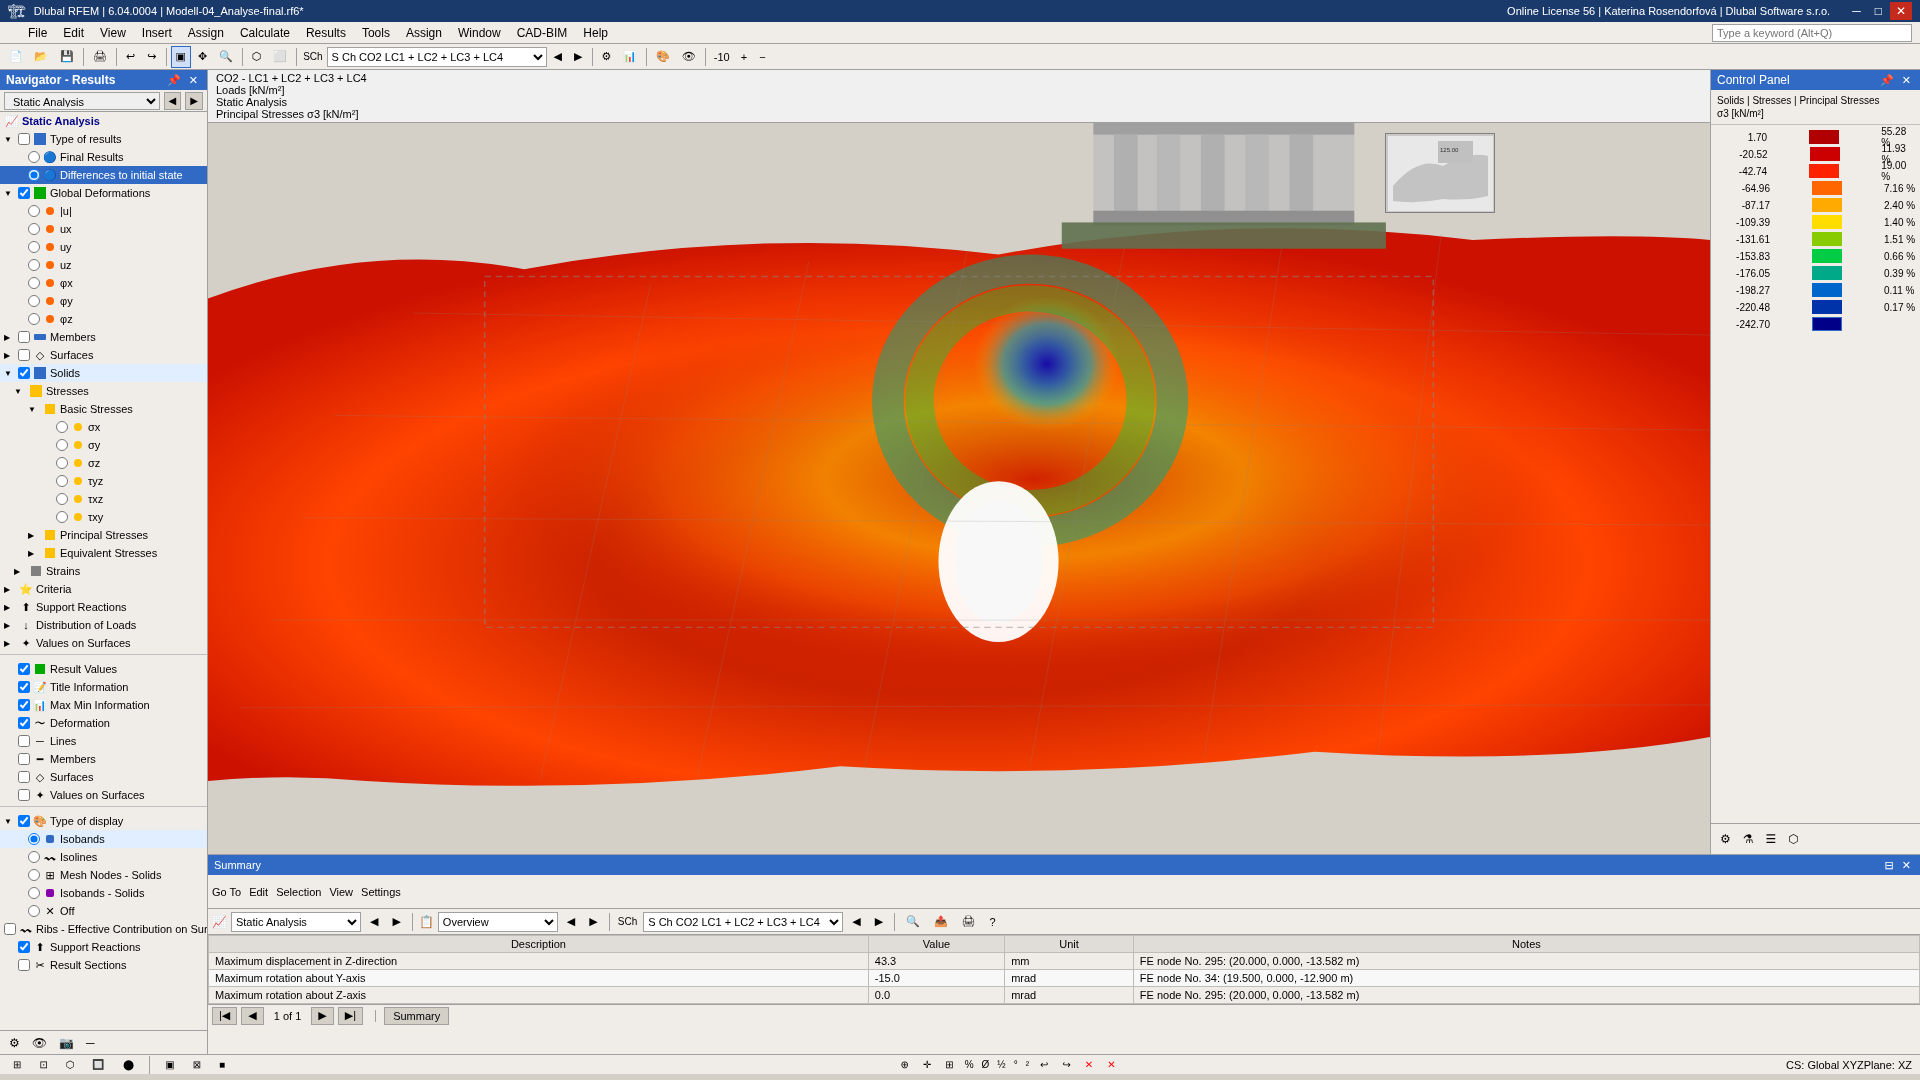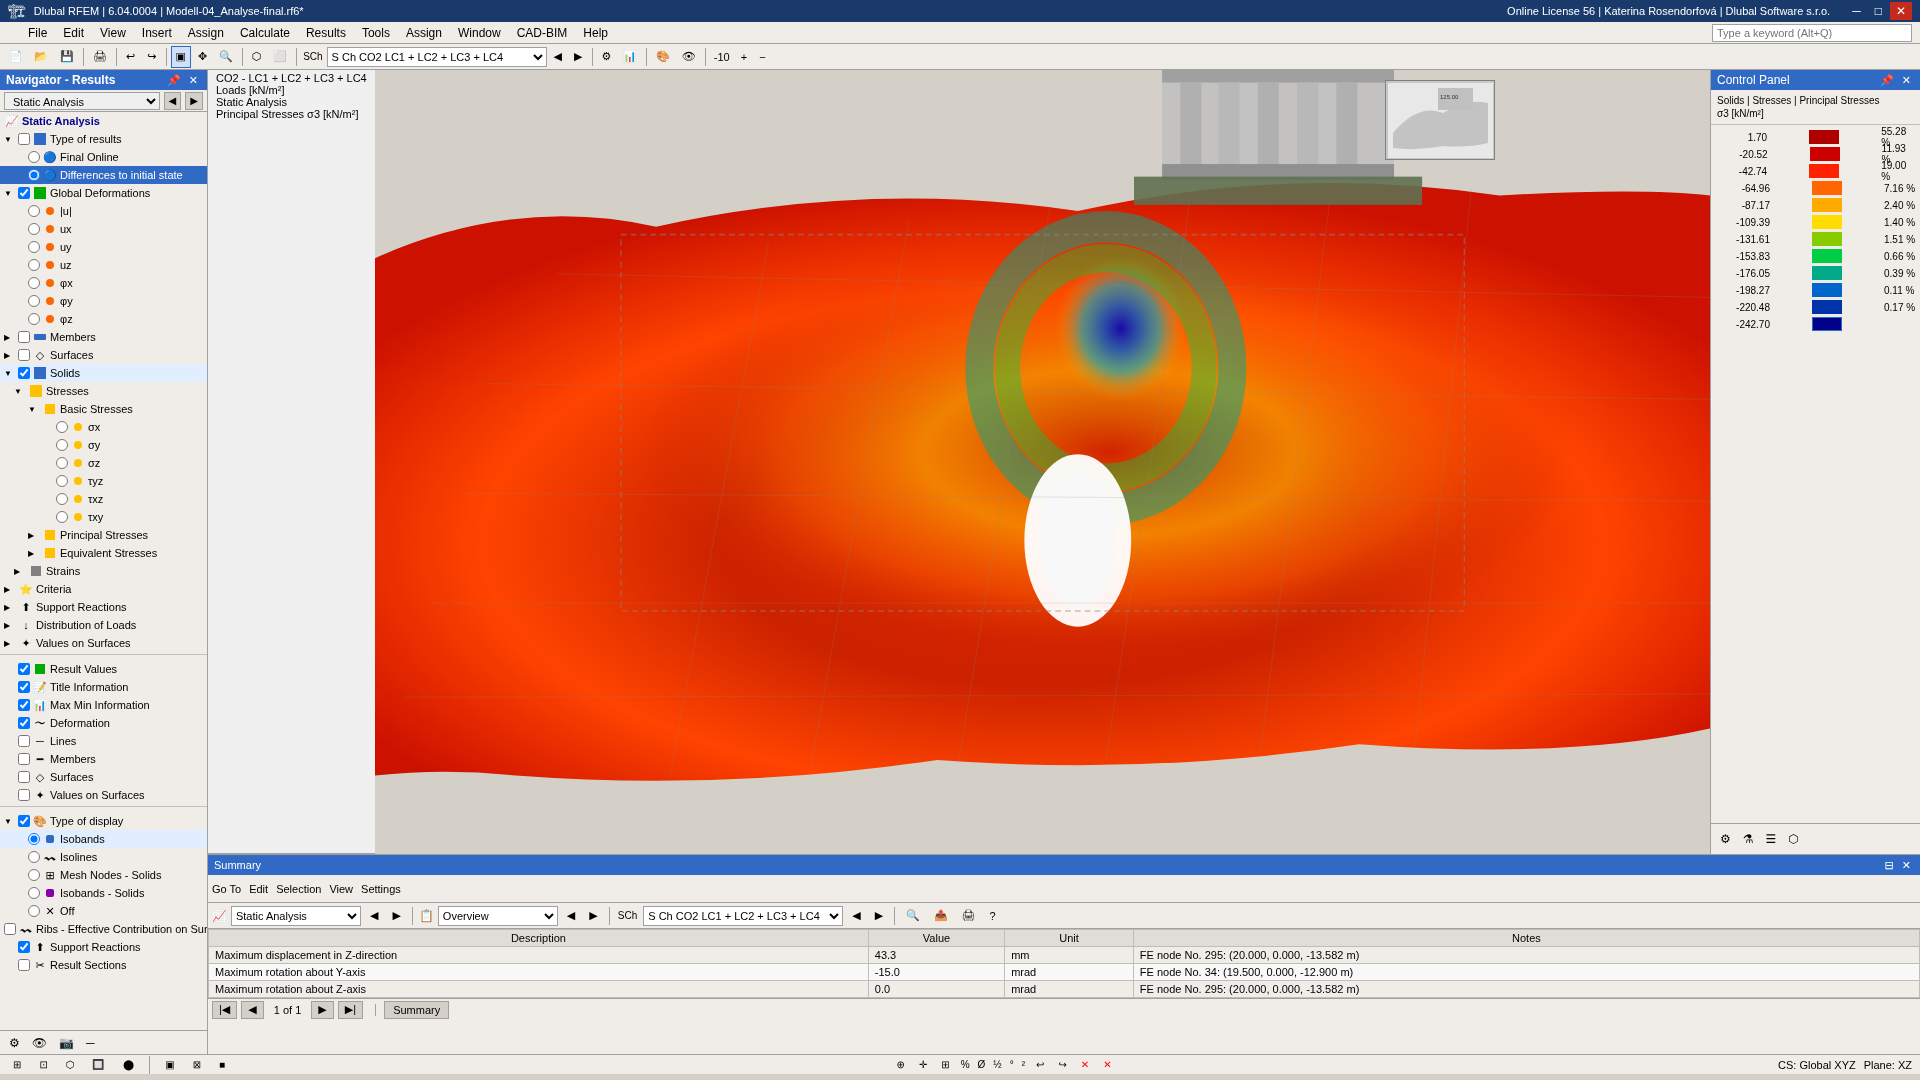--- a/index.html
+++ b/index.html
@@ -41,21 +41,21 @@
     .tree-expand { width: 14px; font-size: 9px; cursor: pointer; flex-shrink: 0; }
     .tree-icon { width: 16px; height: 16px; margin-right: 2px; flex-shrink: 0; display: flex; align-items: center; justify-content: center; }
     .tree-label { font-size: 11px; white-space: nowrap; }
     .tree-radio { width: 12px; height: 12px; margin-right: 2px; flex-shrink: 0; }
     .tree-checkbox { width: 12px; height: 12px; margin-right: 2px; flex-shrink: 0; }
     .indent1 { padding-left: 14px; }
     .indent2 { padding-left: 28px; }
     .indent3 { padding-left: 42px; }
 
     
-    .viewport-area { flex: 1; display: flex; flex-direction: row; }
+    .viewport-area { flex: 1; display: flex; flex-direction: column; }
     .viewport-info { background: #f0f0f0; padding: 2px 8px; border-bottom: 1px solid #a0a0a0; font-size: 11px; }
     .viewport-canvas { flex: 1; position: relative; overflow: hidden; }
     .scale-row { display: flex; align-items: center; height: 16px; margin-bottom: 1px; gap: 38px; }
     .scale-color { width: 30px; height: 14px; margin-right: 4px; flex-shrink: 0; }
     .scale-value { width: 55px; text-align: right; font-size: 10px; margin-right: 4px; }
     .scale-pct { font-size: 10px; }
 
     
     .status-bar-bottom { background: #f0ede8; border-top: 1px solid #a0a0a0; height: 20px; display: flex; align-items: center; padding: 0 8px; font-size: 11px; justify-content: space-between; }
 
@@ -202,21 +202,21 @@
         <input type="checkbox" class="tree-checkbox" style="">
         <span class="tree-icon">
             <span class="sq-blue"></span>
           </span>
         <span class="tree-label">Type of results</span>
       </div>
       <div class="tree-item indent1">
         <span class="tree-expand" style="width:14px;"></span>
         <input type="radio" name="results-type" class="tree-radio" style="">
         <span class="tree-icon">🔵</span>
-        <span class="tree-label">Final Online</span>
+        <span class="tree-label">Final Results</span>
       </div>
       <div class="tree-item indent1 selected">
         <span class="tree-expand" style="width:14px;"></span>
         <input type="radio" name="results-type" class="tree-radio" checked="" style="">
         <span class="tree-icon">🔵</span>
         <span class="tree-label">Differences to initial state</span>
       </div>
 
       <div class="tree-item">
         <span class="tree-expand icon-expand">▼</span>
@@ -724,21 +724,21 @@
 
     <div class="summary-area" style="height:200px;">
       <div class="summary-header">
         <span>Summary</span>
         <div style="display:flex;gap:2px;">
           <button class="panel-header-btn">⊟</button>
           <button class="panel-header-btn">✕</button>
         </div>
       </div>
 
-      <div style="background:#f0ede8;height:28px;display:flex;align-items:center;padding:0 4px;gap:8px;border-bottom:1px solid #a0a0a0;">
+      <div style="background:#f0ede8;height:34px;display:flex;align-items:center;padding:0 4px;gap:8px;border-bottom:1px solid #a0a0a0;">
         <span style="cursor:pointer;font-size:11px;">Go To</span>
         <span style="cursor:pointer;font-size:11px;">Edit</span>
         <span style="cursor:pointer;font-size:11px;">Selection</span>
         <span style="cursor:pointer;font-size:11px;">View</span>
         <span style="cursor:pointer;font-size:11px;">Settings</span>
       </div>
 
       <div class="summary-toolbar">
         <span style="font-size:12px;">📈</span>
         <select class="summary-combo" style="width:130px;">
@@ -833,17 +833,17 @@
     <span style="font-size:10px;padding:0 2px;">%</span>
     <span style="font-size:10px;padding:0 2px;">Ø</span>
     <span style="font-size:10px;padding:0 2px;">½</span>
     <span style="font-size:10px;padding:0 2px;">°</span>
     <span style="font-size:10px;padding:0 2px;">²</span>
     <button class="toolbar-btn" style="font-size:10px;">↩</button>
     <button class="toolbar-btn" style="font-size:10px;">↪</button>
     <button class="toolbar-btn" style="font-size:10px;color:red;">✕</button>
     <button class="toolbar-btn" style="font-size:10px;color:red;">✕</button>
   </div>
-  <div style="display:flex;gap:8px;align-items:flex-end;">
+  <div style="display:flex;gap:0;align-items:flex-end;">
     <span>CS: Global XYZ</span>
     <span>Plane: XZ</span>
   </div>
 </div>
 
 </body></html>

